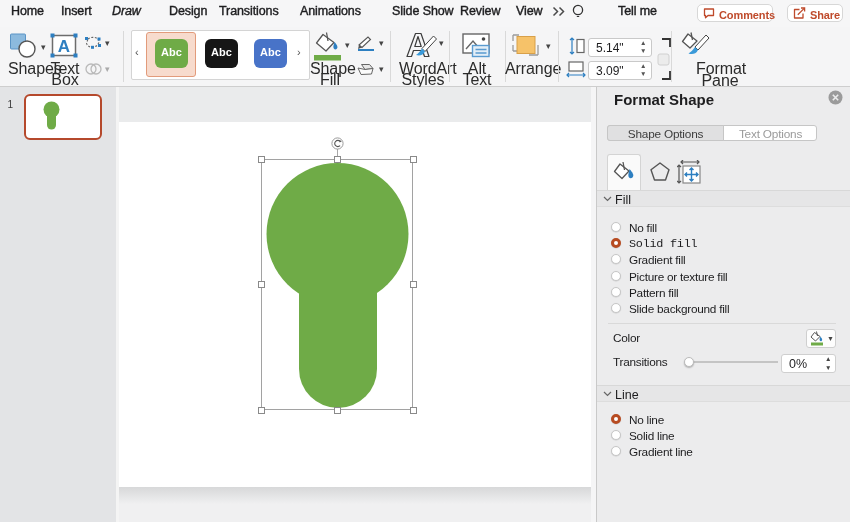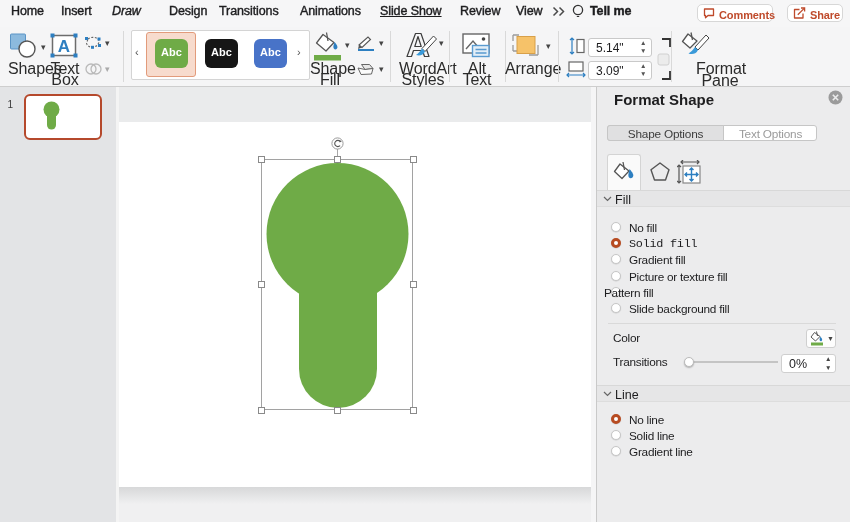--- a/index.html
+++ b/index.html
@@ -17,32 +17,32 @@
 </head>
 <body>
 
 <div class="abs" style="left:0;top:0;width:850px;height:27px;background:#f6f6f7;"></div>
 <div class="menuitem" style="left:11px;">Home</div>
 <div class="menuitem" style="left:61px;">Insert</div>
 <div class="menuitem" style="left:112px;font-style:italic;">Draw</div>
 <div class="menuitem" style="left:161px;padding-left:8px;">Design</div>
 <div class="menuitem" style="left:219px;">Transitions</div>
 <div class="menuitem" style="left:300px;">Animations</div>
-<div class="menuitem" style="left:380px;text-decoration:underline;">Slide Show</div>
+<div class="menuitem" style="left:392px;">Slide Show</div>
 <div class="menuitem" style="left:460px;">Review</div>
 <div class="menuitem" style="left:516px;">View</div>
 <svg class="abs" style="left:552px;top:6px;" width="14" height="11" viewBox="0 0 14 11">
   <path d="M1.5 1.5 L5.5 5.5 L1.5 9.5 M7.5 1.5 L11.5 5.5 L7.5 9.5" fill="none" stroke="#4a4a4a" stroke-width="1.5"></path>
 </svg>
 
 <svg class="abs" style="left:570px;top:3px;" width="16" height="17" viewBox="0 0 16 17">
   <circle cx="8" cy="7" r="4.6" fill="none" stroke="#333" stroke-width="1.3"></circle>
   <path d="M6.5 11.5 L9.5 11.5 M6.8 13.5 L9.2 13.5" stroke="#333" stroke-width="1.2" fill="none"></path>
 </svg>
-<div class="menuitem" style="left:590px;font-weight:bold;">Tell me</div>
+<div class="menuitem" style="left:618px;">Tell me</div>
 
 <div class="abs" style="left:697px;top:4px;width:76px;height:18px;background:#fff;border:1px solid #d7d7d7;border-radius:5px;"></div>
 <svg class="abs" style="left:703px;top:8px;" width="12" height="11" viewBox="0 0 12 11">
   <path d="M1.5 1 H10.5 V7.5 H5 L2.5 9.8 V7.5 H1.5 Z" fill="none" stroke="#bf4a2b" stroke-width="1.3" stroke-linejoin="round"></path>
 </svg>
 <div class="abs" style="left:719px;top:8.5px;font-size:11px;font-weight:bold;color:#bf4a2b;letter-spacing:-0.1px;">Comments</div>
 
 <div class="abs" style="left:787px;top:4px;width:56px;height:18px;background:#fff;border:1px solid #d7d7d7;border-radius:5px;"></div>
 <svg class="abs" style="left:793px;top:5px;" width="14" height="15" viewBox="0 0 14 15">
   <path d="M6.5 4.5 H1.5 V13 H10 V8.5" fill="none" stroke="#bf4a2b" stroke-width="1.3" stroke-linejoin="round"></path>
@@ -262,21 +262,21 @@
 
 <div class="radio" style="left:611px;top:222px;"></div>
 <div class="rlabel" style="left:629px;top:221px;">No fill</div>
 <div class="radio sel" style="left:611px;top:238px;"></div>
 <div class="rlabel" style="left:629px;top:237px;font-family:Liberation Mono, monospace;">Solid fill</div>
 <div class="radio" style="left:611px;top:254px;"></div>
 <div class="rlabel" style="left:629px;top:253px;">Gradient fill</div>
 <div class="radio" style="left:611px;top:271px;"></div>
 <div class="rlabel" style="left:629px;top:270px;">Picture or texture fill</div>
 <div class="radio" style="left:611px;top:287px;"></div>
-<div class="rlabel" style="left:604px;top:286px;text-align:center;">Pattern fill</div>
+<div class="rlabel" style="left:629px;top:286px;text-align:center;">Pattern fill</div>
 <div class="radio" style="left:611px;top:303px;"></div>
 <div class="rlabel" style="left:629px;top:302px;">Slide background fill</div>
 
 <div class="abs" style="left:608px;top:323px;width:228px;height:1px;background:#d9d9d9;"></div>
 
 <div class="rlabel" style="left:613px;top:331px;">Color</div>
 <div class="abs" style="left:806px;top:329px;width:30px;height:19px;background:#fdfdfd;border:1px solid #cfcfcf;border-radius:3px;"></div>
 <svg class="abs" style="left:810px;top:331px;" width="14" height="15" viewBox="0 0 14 15">
   <path d="M4.5 1.5 L10 5.5 L5.5 10 L1 6 Z" fill="#fff" stroke="#555" stroke-width="1" stroke-linejoin="round"></path>
   <path d="M6.5 0.5 L7.5 5" stroke="#555" stroke-width="1"></path>

